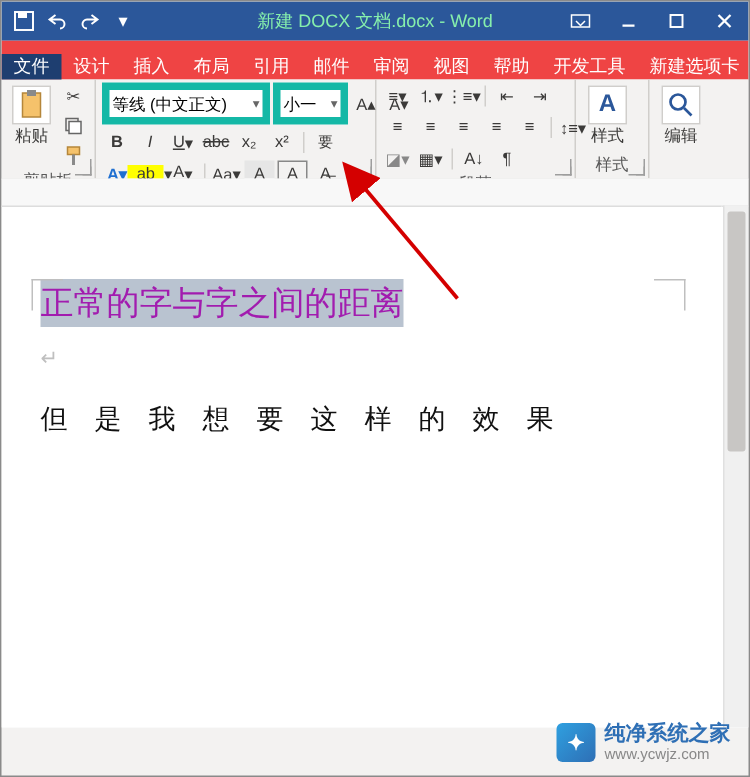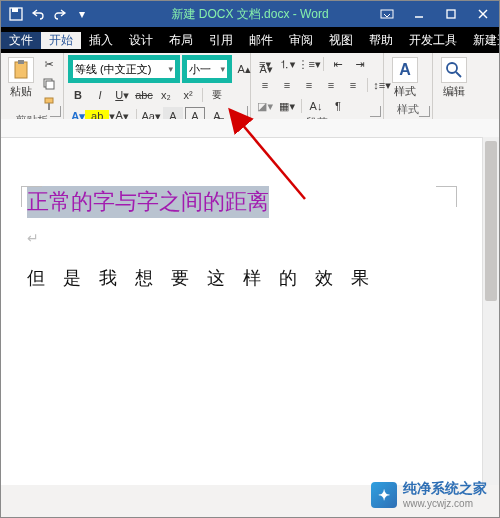--- a/index.html
+++ b/index.html
@@ -5,21 +5,21 @@
 html,body{margin:0;padding:0;font-family:"Microsoft YaHei","Segoe UI",sans-serif;font-size:12px;background:#fff;}
 .app{width:500px;height:518px;position:relative;background:#f3f2f1;overflow:hidden;border:1px solid #8a8a8a;box-sizing:border-box;}
 
 .titlebar{height:26px;background:#2b579a;color:#fff;display:flex;align-items:center;position:relative;}
 .qat{display:flex;align-items:center;gap:4px;padding-left:6px;}
 .qat .ic{width:18px;height:18px;display:flex;align-items:center;justify-content:center;color:#fff;font-size:12px;}
 .title{position:absolute;left:0;right:0;text-align:center;font-size:12px;color:#86efac;pointer-events:none;}
 .winbtns{position:absolute;right:0;top:0;display:flex;}
 .winbtns .wb{width:32px;height:26px;display:flex;align-items:center;justify-content:center;color:#fff;}
 
-.tabs{height:26px;background:#000000;display:flex;align-items:center;color:#fff;font-size:12px;}
+.tabs{height:26px;background:#ef4444;display:flex;align-items:flex-end;color:#fff;font-size:12px;}
 .tab{padding:0 8px;display:flex;align-items:center;cursor:pointer;white-space:nowrap;}
 .tab.active{background:#f3f2f1;color:#2b579a;}
 .tab.file{background:#1e3e70;}
 .tabs .spacer{flex:1;}
 
 .ribbon{height:66px;background:#f3f2f1;border-bottom:1px solid #c8c6c4;display:flex;}
 .group{border-right:1px solid #d0cecb;padding:2px 4px 0 4px;display:flex;flex-direction:column;justify-content:space-between;position:relative;}
 .group .body{display:flex;gap:2px;align-items:flex-start;}
 .group .label{font-size:11px;color:#595959;text-align:center;padding-bottom:2px;position:relative;}
 .launcher{position:absolute;right:2px;bottom:2px;width:10px;height:10px;border:1px solid #9e9e9e;border-top:none;border-left:none;}
@@ -103,23 +103,22 @@
           <svg width="12" height="12">
             <line x1="2" y1="2" x2="10" y2="10" stroke="#fff" stroke-width="1.5"></line>
             <line x1="10" y1="2" x2="2" y2="10" stroke="#fff" stroke-width="1.5"></line>
           </svg>
         </div>
   </div>
 </div>
 
 <div class="tabs">
   <div class="tab file">文件</div>
-  <div class="tab active">开始</div>
+  <div class="tab">设计</div>
   <div class="tab">插入</div>
-  <div class="tab">设计</div>
   <div class="tab">布局</div>
   <div class="tab">引用</div>
   <div class="tab">邮件</div>
   <div class="tab">审阅</div>
   <div class="tab">视图</div>
   <div class="tab">帮助</div>
   <div class="tab">开发工具</div>
   <div class="tab">新建选项卡</div>
 
   <div class="spacer"></div>

